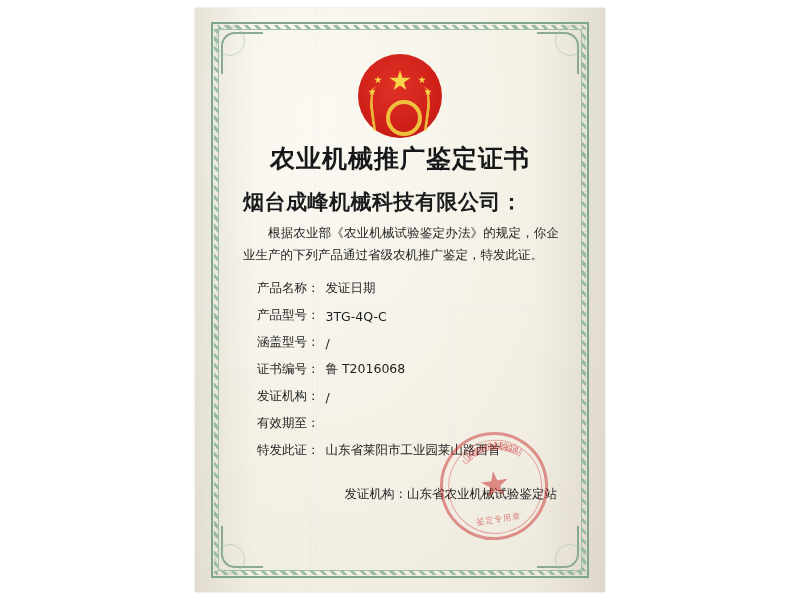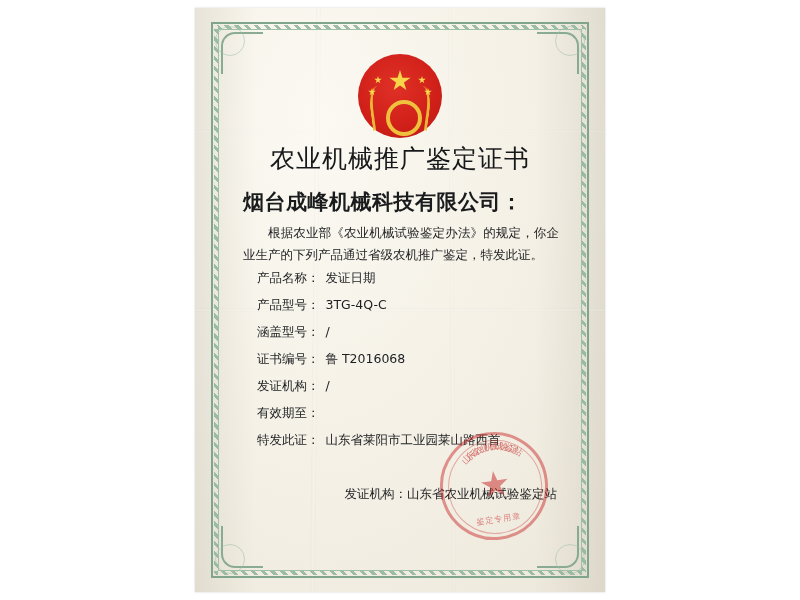--- a/index.html
+++ b/index.html
@@ -167,21 +167,21 @@
   .emblem .wheat-r { right: 12px; transform: rotate(8deg) scaleX(-1); }
 
   
   .doc-title {
     position: absolute;
     left: 0; right: 0;
     top: 134px;
     text-align: center;
     font-family: "DejaVu Sans", "Liberation Sans", sans-serif;
     font-size: 25px;
-    font-weight: normal;
+    font-weight: bold;
     letter-spacing: 1px;
     color: #17181a;
   }
 
   .addressee {
     position: absolute;
     left: 48px;
     top: 180px;
     font-size: 21px;
     font-weight: bold;
@@ -202,21 +202,21 @@
   }
 
   .fields {
     position: absolute;
     left: 62px;
     top: 262px;
     width: 300px;
   }
   .field-row {
     display: flex;
-    align-items: flex-start;
+    align-items: flex-end;
     height: 27px;
     font-size: 12.5px;
     color: #1d1e20;
   }
   .field-label { white-space: nowrap; }
   .field-value { margin-left: 6px; white-space: nowrap; }
 
   .issuer-row, .issue-date-row {
     position: absolute;
     right: 48px;

